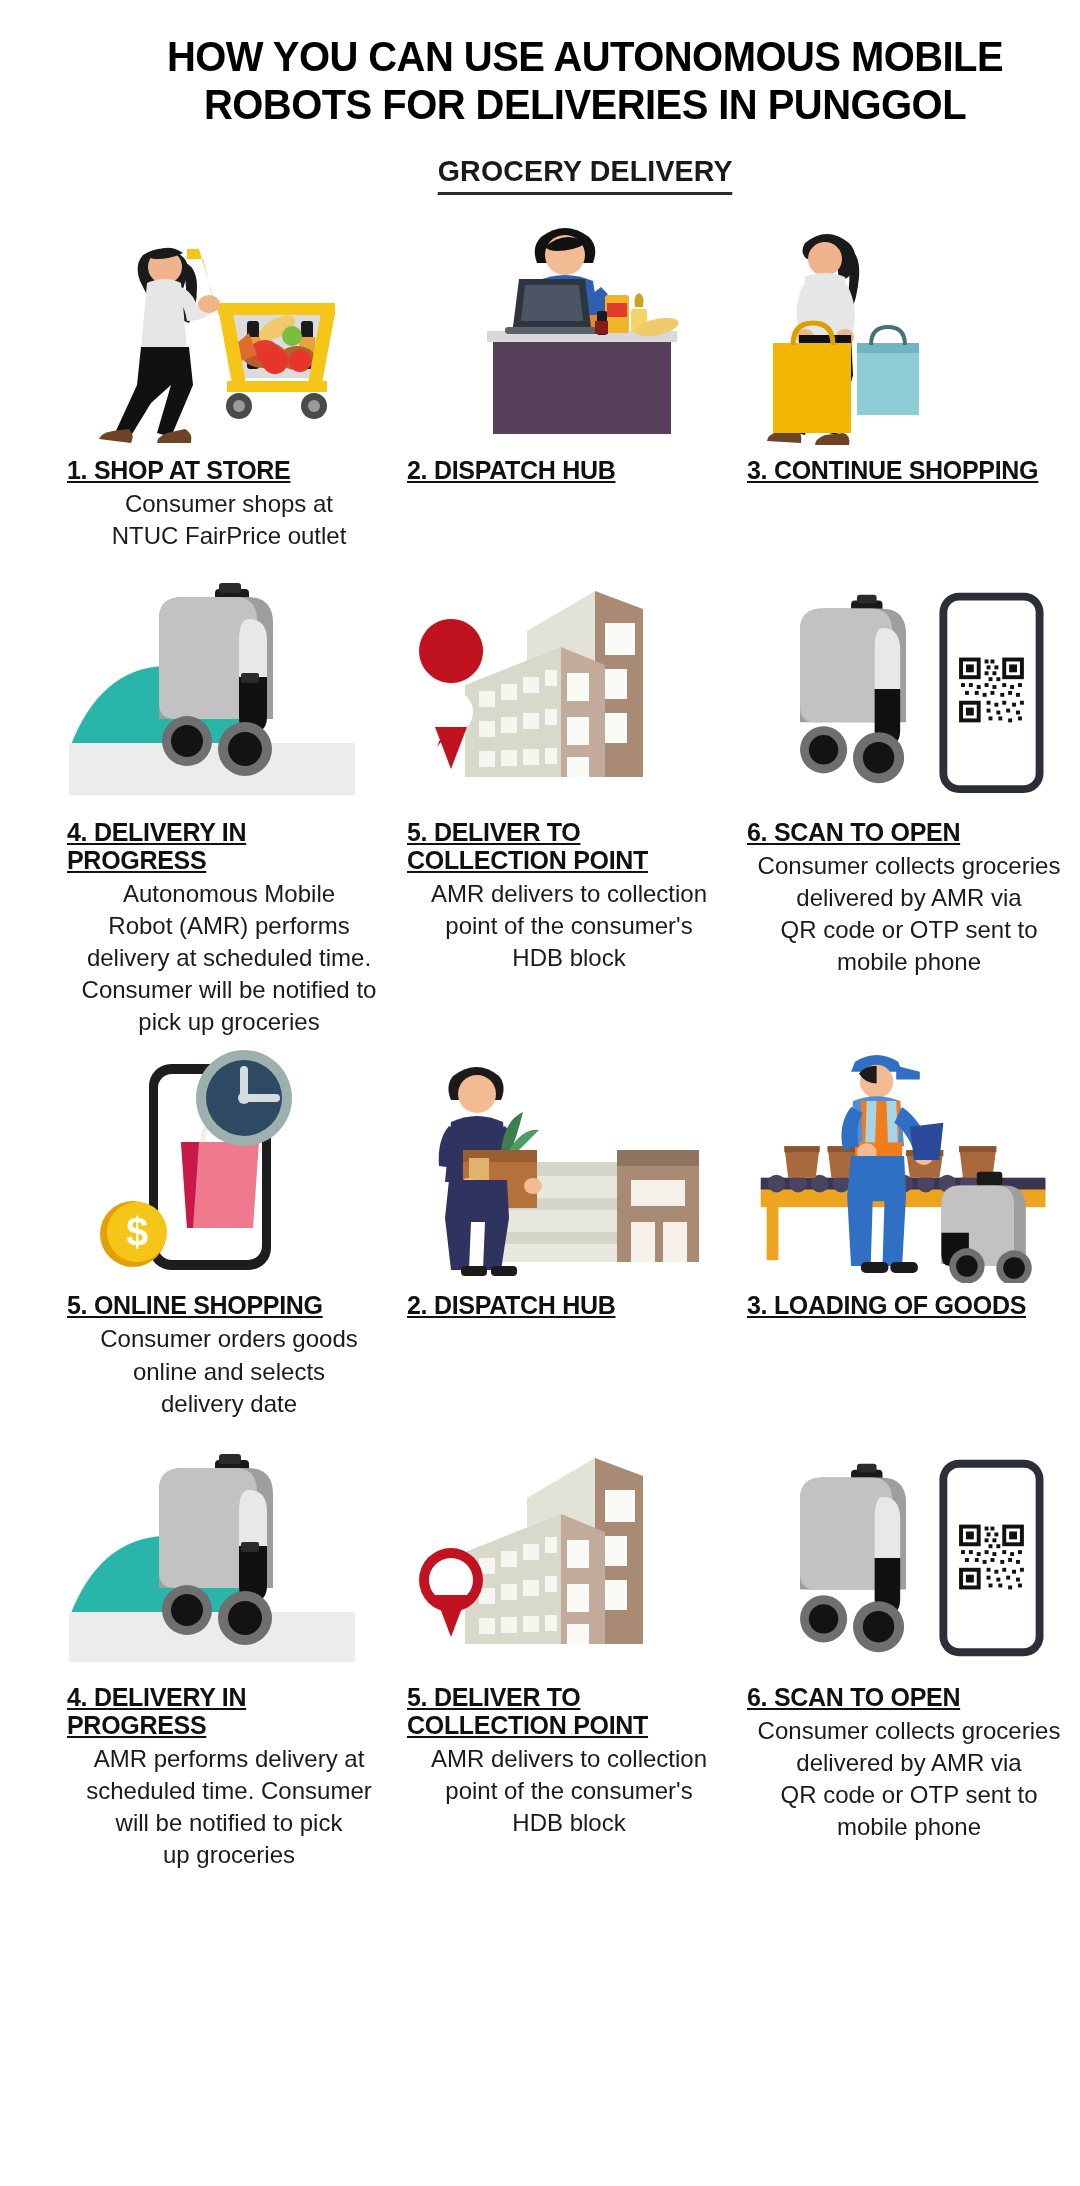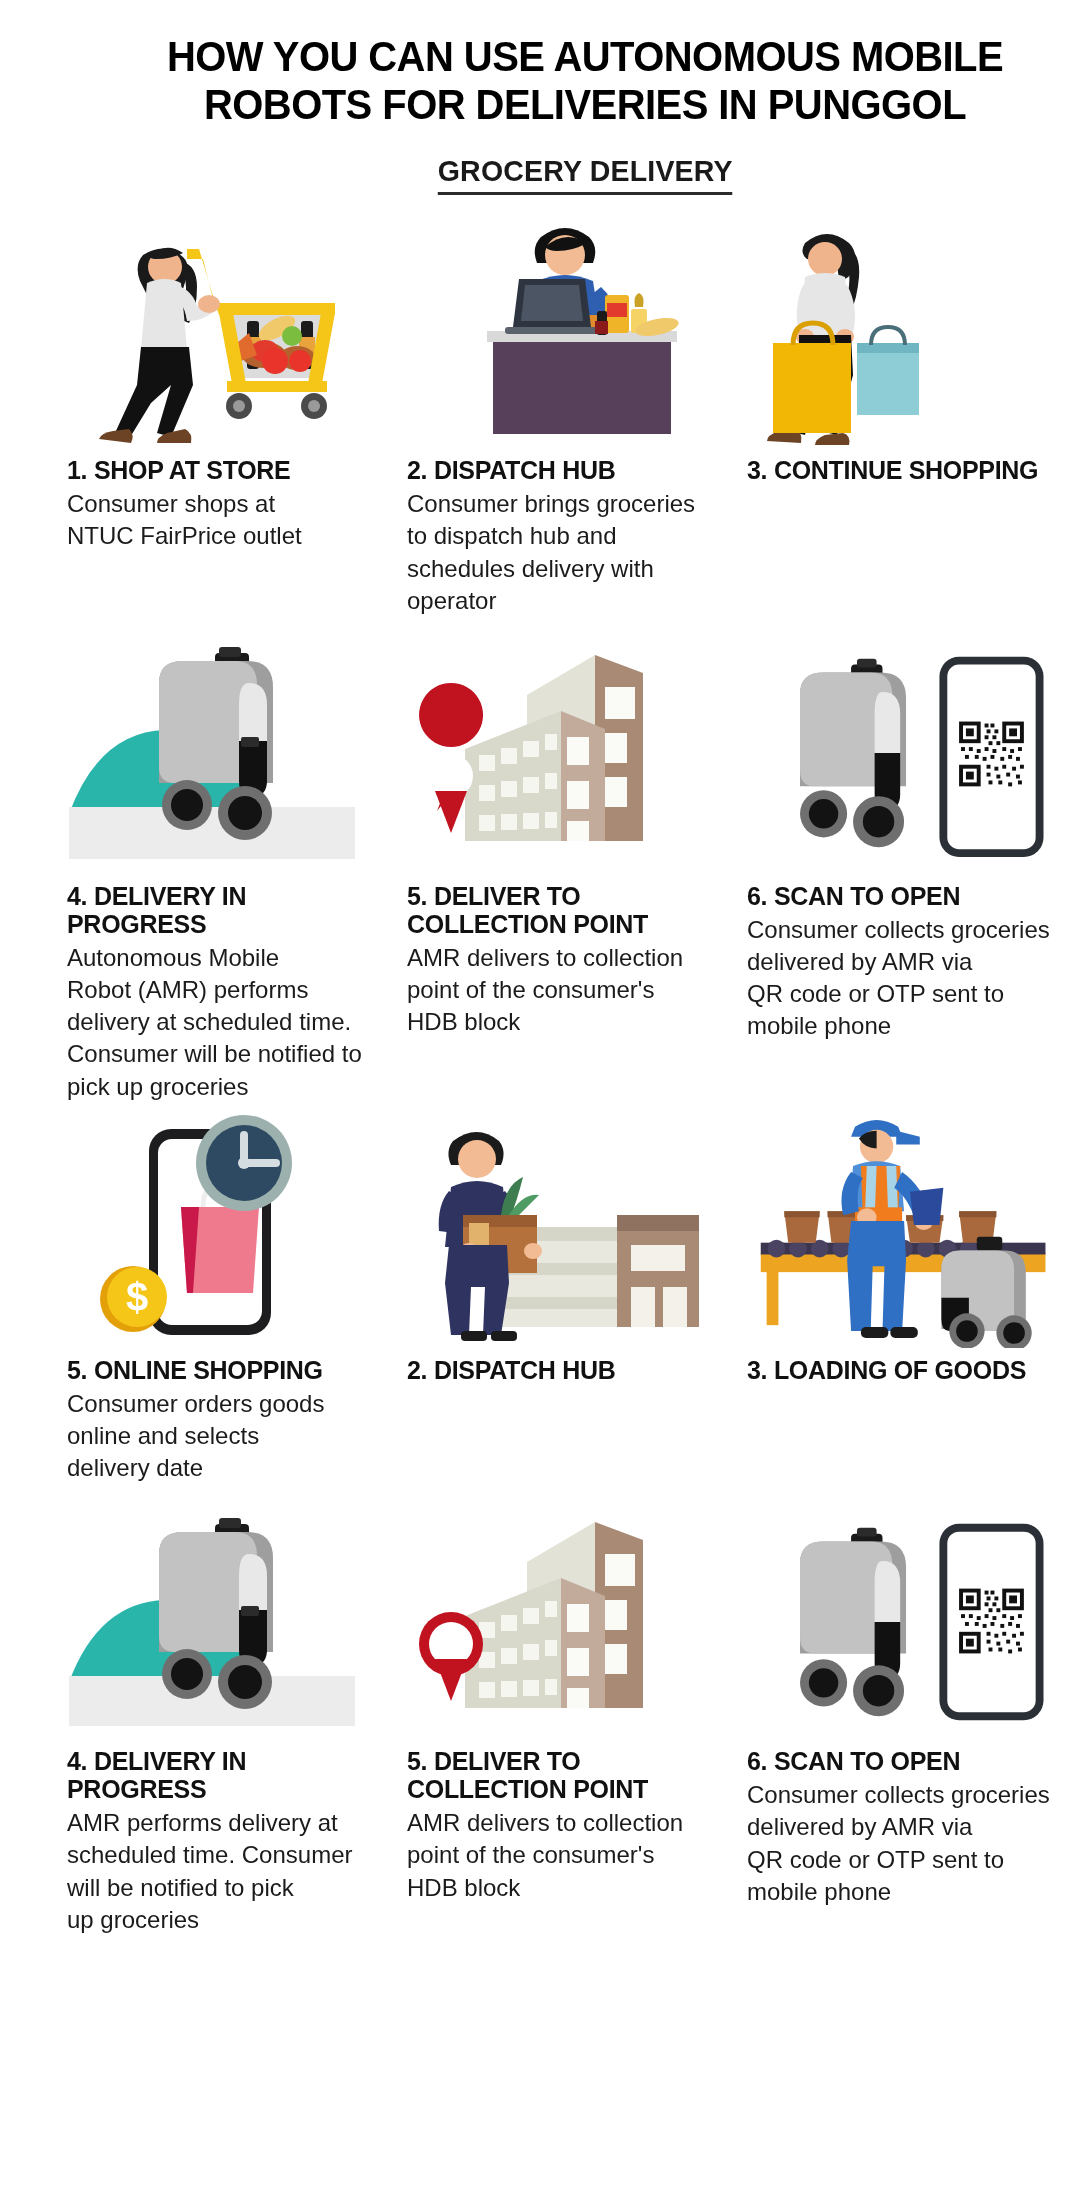--- a/index.html
+++ b/index.html
@@ -64,27 +64,29 @@
   }
   .art.top { align-items: flex-end; }
 
   .cap-title {
     font-weight: bold;
     font-size: 25px;
     line-height: 1.12;
     letter-spacing: -0.3px;
     margin-top: 8px;
     color: #111;
+    text-decoration: underline;
   }
   .cap-body {
     font-size: 24px;
     line-height: 1.34;
     margin-top: 4px;
     color: #1b1b1b;
     white-space: pre-line;
+    text-align: center;
   }
 
   svg { display: block; }
 </style>
 </head>
 <body>
 
 <div class="page">
 
   <div class="title">
@@ -172,24 +174,20 @@
           <rect x="196" y="92" width="24" height="38" rx="3" fill="#f0b429"></rect>
           <rect x="198" y="100" width="20" height="14" fill="#e23b2e"></rect>
           <rect x="222" y="106" width="16" height="24" rx="2" fill="#f6d365"></rect>
           <path d="M226,104 q-2,-12 4,-14 q6,2 4,14 z" fill="#c9a227"></path>
           <ellipse cx="248" cy="124" rx="22" ry="8" transform="rotate(-12 248 124)" fill="#f0c96a"></ellipse>
           <rect x="188" y="108" width="10" height="24" rx="2" fill="#1b1b1b"></rect>
           <rect x="186" y="118" width="13" height="13" fill="#8b1a1a"></rect>
         </svg>
       </div>
       <div class="cap-title">2. DISPATCH HUB</div>
-      <div class="cap-body">Consumer brings groceries
-to dispatch hub and
-schedules delivery with
-operator</div>
     </div>
 
     <div class="cell">
       <div class="art top">
         <svg width="320" height="245" viewBox="0 0 320 245">
 
           <path d="M56,40 q22,-18 44,0 q10,10 4,26 q-4,12 -14,10 l-2,-14 l-30,-6 q-8,-6 -2,-16 z" fill="#1a1a1a"></path>
           <path d="M96,44 q16,4 14,30 q-2,22 -8,34 l-8,-4 q8,-18 6,-34 q-2,-18 -4,-26 z" fill="#1a1a1a"></path>
           <circle cx="76" cy="56" r="17" fill="#f0b48d"></circle>
 

